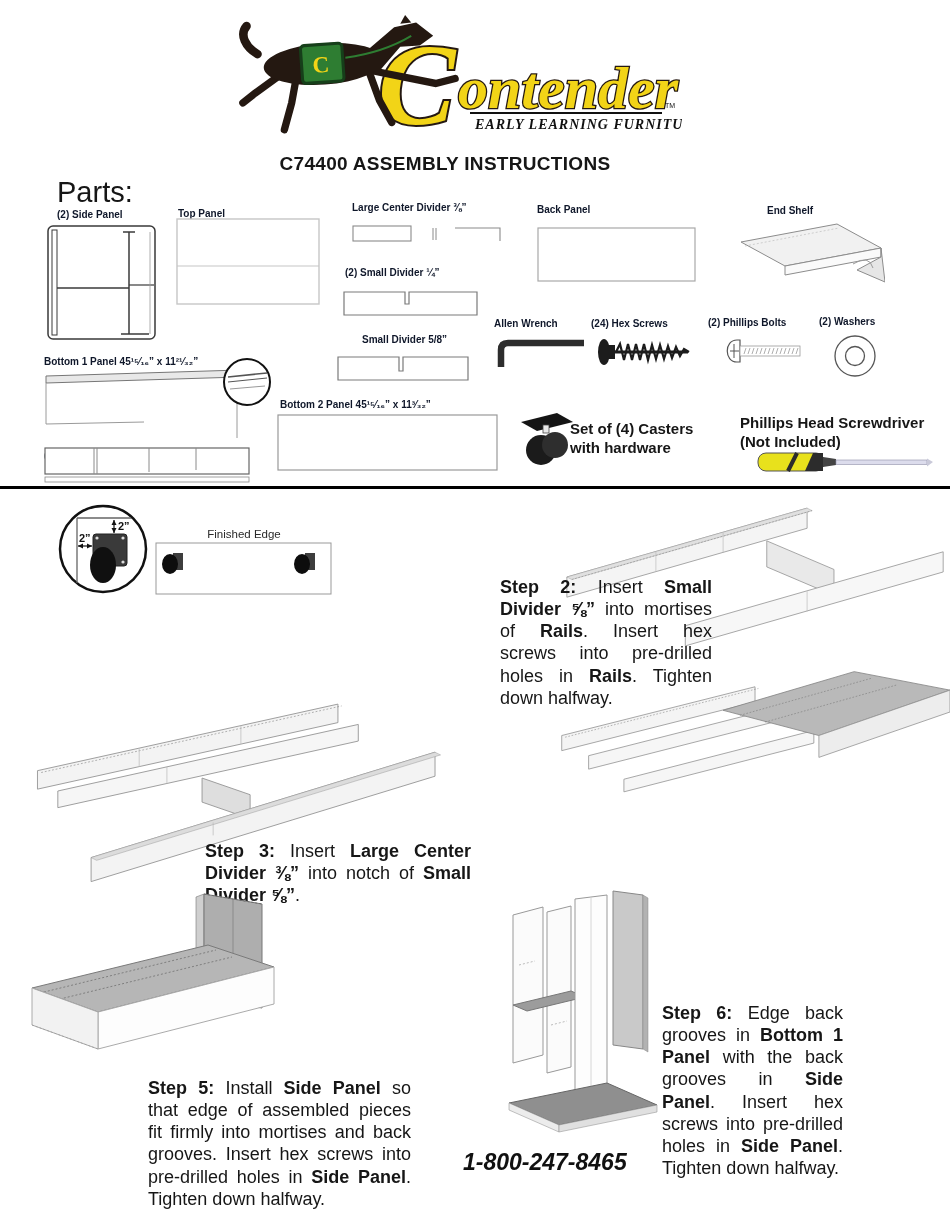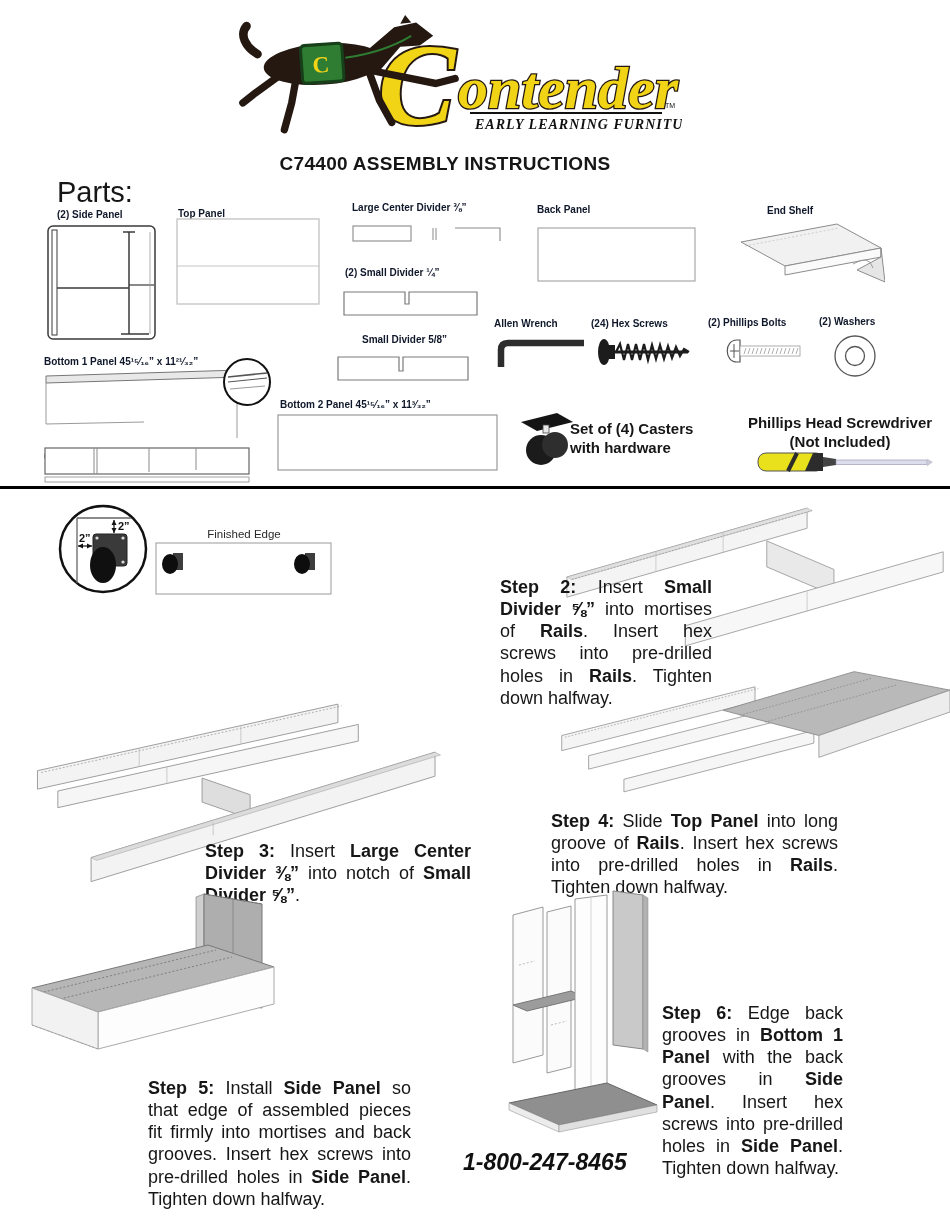--- a/index.html
+++ b/index.html
@@ -163,21 +163,21 @@
     <polygon points="4,12 40,3 56,12 20,21" fill="#141414"></polygon>
     <rect x="26" y="15" width="6" height="8" fill="#e8e8e8" stroke="#444" stroke-width=".8"></rect>
     <circle cx="24" cy="40" r="15" fill="#1b1b1b"></circle>
     <circle cx="38" cy="35" r="13" fill="#2e2e2e"></circle>
   </svg>
   <div class="abs lbl2" style="left:570px;top:420px;">
     <div>Set of (4) Casters</div>
     <div>with hardware</div>
   </div>
 
-  <div class="abs lbl2" style="left:740px;top:414px;width:200px;text-align:center;">
+  <div class="abs lbl2" style="left:740px;top:414px;width:200px;">
     <div>Phillips Head Screwdriver</div>
     <div>(Not Included)</div>
   </div>
   <svg class="abs" style="left:757px;top:448px;" width="176" height="28" viewBox="0 0 176 28">
     <rect x="1" y="5" width="66" height="18" rx="8" fill="#e8e11c" stroke="#555" stroke-width="1"></rect>
     <polygon points="56,5 66,5 66,23 48,23" fill="#2c2c2c"></polygon>
     <path d="M40,5 l-9,18" stroke="#2c2c2c" stroke-width="4"></path>
     <polygon points="66,9 79,11 79,17 66,19" fill="#444"></polygon>
     <rect x="79" y="12" width="91" height="4.5" fill="#dcdcec" stroke="#8f8fa8" stroke-width=".6"></rect>
     <polygon points="170,10.5 176,14 170,18.5" fill="#c9c9d9"></polygon>
@@ -247,21 +247,20 @@
   <svg class="abs" style="left:555px;top:658px;" width="395" height="150" viewBox="0 0 470 178">
     <polygon points="8,92 238,34 238,52 8,110" fill="#f4f4f4" stroke="#979797"></polygon>
     <line x1="12" y1="94" x2="242" y2="36" stroke="#888" stroke-width=".7" stroke-dasharray="2,2"></line>
     <polygon points="40,116 268,58 268,74 40,132" fill="#f6f6f6" stroke="#979797"></polygon>
     <polygon points="82,144 308,86 308,101 82,159" fill="#f6f6f6" stroke="#979797"></polygon>
     <polygon points="200,62 356,16 470,38 314,92" fill="#b9b9b9" stroke="#868686"></polygon>
     <line x1="220" y1="68" x2="376" y2="24" stroke="#777" stroke-width=".7" stroke-dasharray="2,2"></line>
     <line x1="250" y1="76" x2="406" y2="32" stroke="#777" stroke-width=".7" stroke-dasharray="2,2"></line>
     <polygon points="314,92 470,38 470,64 314,118" fill="#ededed" stroke="#979797"></polygon>
   </svg>
-  <div class="step-text" style="left:551px;top:810px;width:287px;"><b>Step 4:</b><span> Slide </span><b>Top Panel</b><span> into long groove of </span><b>Rails</b><span>. Insert hex screws into pre-drilled holes in </span><b>Rails</b><span>. Tighten down halfway.</span></div>
 
   <svg class="abs" style="left:28px;top:888px;" width="305" height="222" viewBox="0 0 305 222">
     <polygon points="168,9 176,6 176,110 168,113" fill="#cfcfcf" stroke="#777" stroke-width=".6"></polygon>
     <polygon points="176,6 234,16 234,120 176,110" fill="#aeaeae" stroke="#777"></polygon>
     <line x1="205" y1="11" x2="205" y2="115" stroke="#8a8a8a" stroke-width="1"></line>
     <line x1="176" y1="6" x2="234" y2="16" stroke="#666" stroke-width=".8" stroke-dasharray="2,2"></line>
     <polygon points="4,100 180,57 246,79 70,124" fill="#b6b6b6" stroke="#7a7a7a"></polygon>
     <line x1="12" y1="105" x2="188" y2="62" stroke="#666" stroke-width=".7" stroke-dasharray="2,2"></line>
     <line x1="28" y1="112" x2="204" y2="69" stroke="#666" stroke-width=".7" stroke-dasharray="2,2"></line>
     <polygon points="70,124 246,79 246,116 70,161" fill="#fdfdfd" stroke="#aaa"></polygon>

